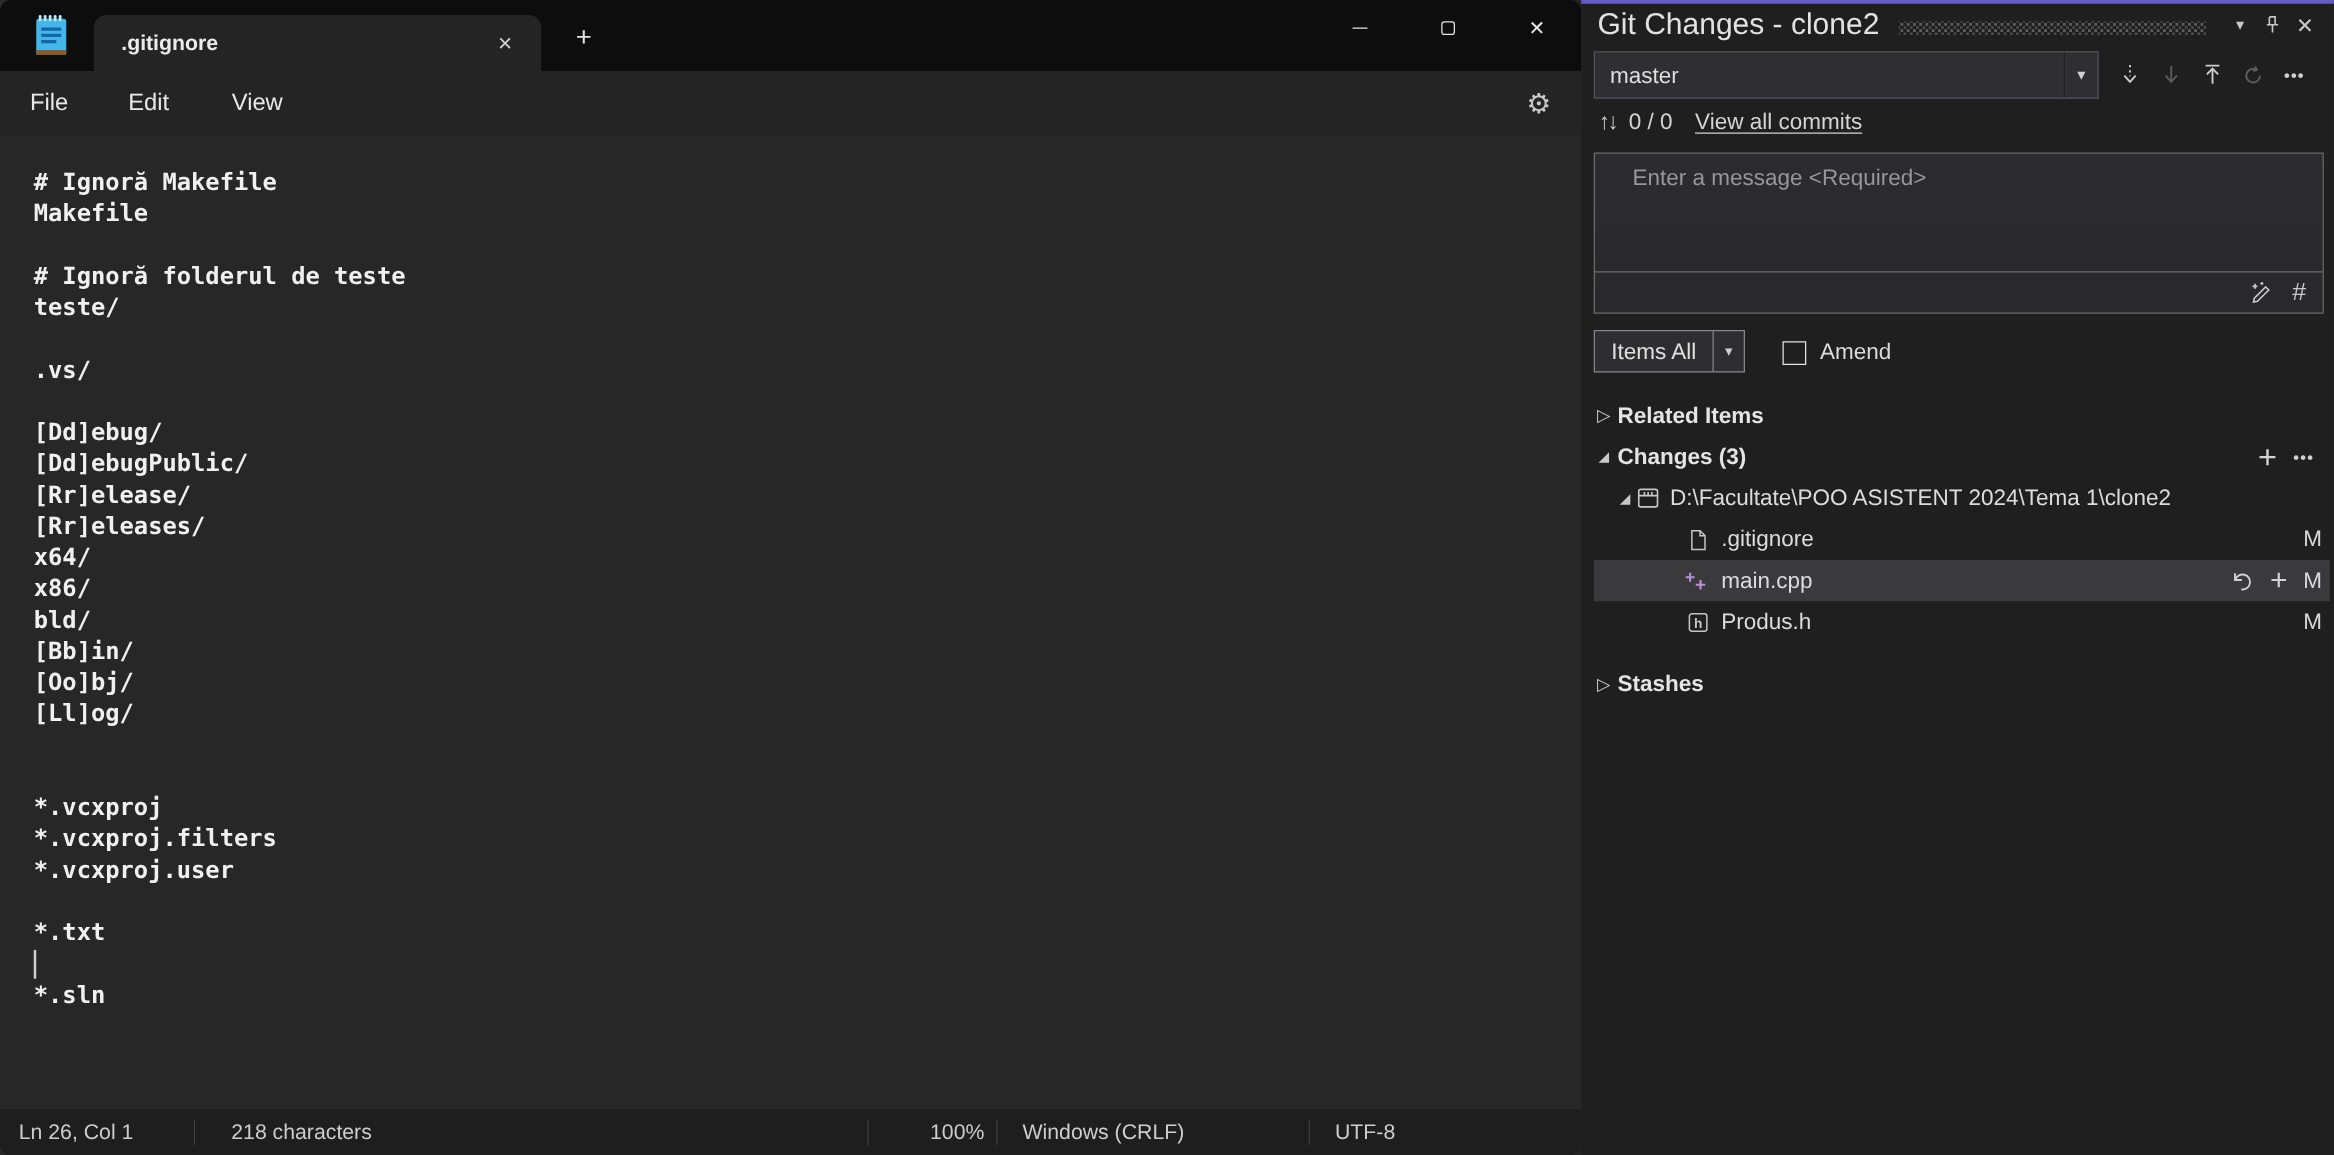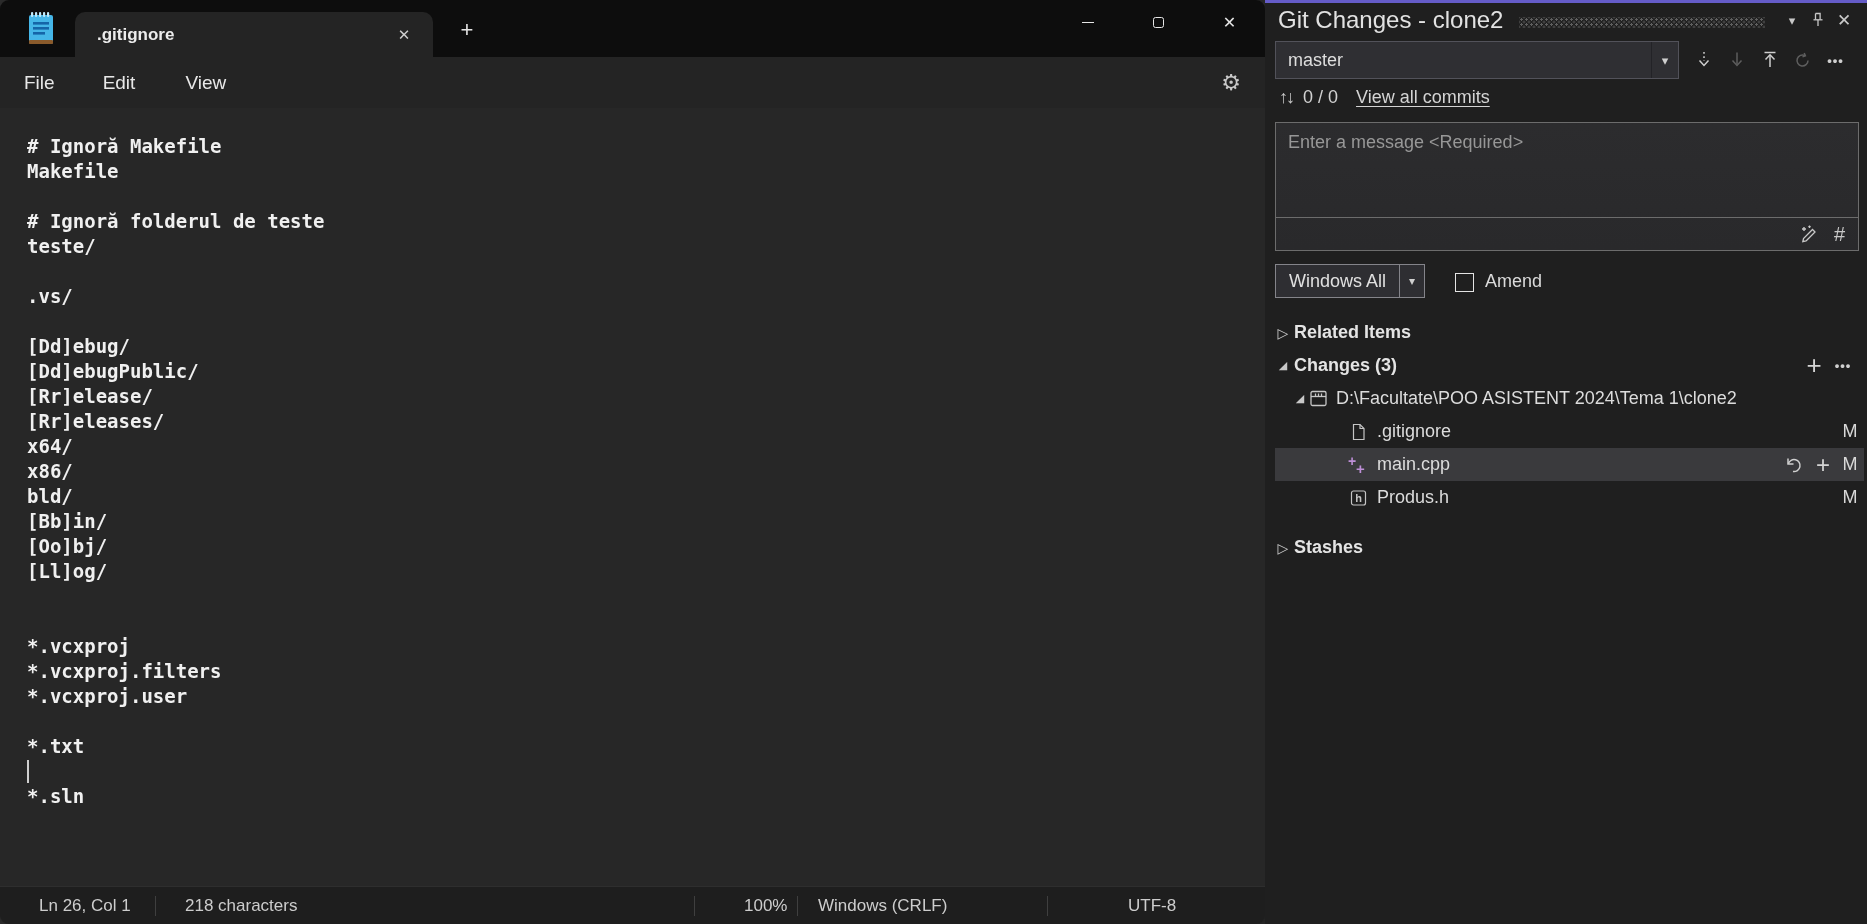--- a/index.html
+++ b/index.html
@@ -71,21 +71,21 @@
   .gp-tbicons { display:flex; align-items:center; margin-left:8px; }
   .gp-tbicon { width:33px; height:30px; display:flex; align-items:center; justify-content:center; }
   .dots3 { color:#CFCFCF; font-size:13px; letter-spacing:1px; font-weight:700; }
 
   .gp-counts { display:flex; align-items:center; padding:8px 12px 6px 14px; }
   .gp-updown { font-size:18px; color:#C8C8C8; letter-spacing:-2px; margin-right:10px; }
   .gp-counttext { color:#D2D2D2; }
   .gp-link { margin-left:18px; color:#D4D4D4; text-decoration:underline; text-underline-offset:3px; }
 
   .gp-message { margin:8px 8px 0 10px; height:129px; border:1px solid #6C6C6C;
-                background:linear-gradient(#2C2C2E,#29292B); position:relative; }
+                background:linear-gradient(#2C2C2E,#29292B); position:relative;padding-left:18px; }
   .gp-placeholder { padding:9px 12px; color:#979797; }
   .gp-msgfooter { position:absolute; left:0; right:0; bottom:0; height:33px; border-top:1px solid #6C6C6C;
                   display:flex; align-items:center; justify-content:flex-end; gap:16px; padding-right:13px; }
   .gp-hash { color:#C8C8C8; font-size:20px; font-weight:400; }
 
   .gp-commitrow { display:flex; align-items:center; margin:13px 10px 0 10px; }
   .gp-commitbtn { display:flex; align-items:stretch; height:34px; border:1px solid #84848A; background:#2E2E32; }
   .gp-commitlabel { display:flex; align-items:center; padding:0 13px; color:#E0E0E0; }
   .gp-commitarrow { width:25px; display:flex; align-items:center; justify-content:center;
                     border-left:1px solid #84848A; color:#CFCFCF; font-size:12px; }
@@ -195,29 +195,29 @@
 *.vcxproj.filters
 *.vcxproj.user
 
 *.txt
 
 *.sln</pre>
     <div class="np-caret" style="top: 652px;"></div>
   </div>
 
   <div class="np-statusbar">
-    <span style="left:39px">Ln 26, Col 1</span>
+    <span style="left:15px">Ln 26, Col 1</span>
     <i class="sb-sep" style="left:155px"></i>
     <span style="left:185px">218 characters</span>
     <i class="sb-sep" style="left:694px"></i>
     <span style="left:744px">100%</span>
     <i class="sb-sep" style="left:797px"></i>
     <span style="left:818px">Windows (CRLF)</span>
     <i class="sb-sep" style="left:1047px"></i>
-    <span style="left:1128px">UTF-8</span>
+    <span style="left:1068px">UTF-8</span>
   </div>
 </div>
 
 <div class="gitpanel">
   <div class="gp-accent" style="background: rgb(101, 92, 200);"></div>
 
   <div class="gp-header">
     <span class="gp-title">Git Changes - clone2</span>
     <div class="gp-grip"></div>
     <span class="gp-hicon gp-chevron">▾</span>
@@ -281,21 +281,21 @@
           <path d="M6 3 v4 M4 5 h4" stroke-width="1.4"></path>
           <path d="M11.5 1.5 v2.4 M10.3 2.7 h2.4" stroke-width="1.2"></path>
         </svg>
       </span>
       <span class="gp-hash">#</span>
     </div>
   </div>
 
   <div class="gp-commitrow">
     <div class="gp-commitbtn">
-      <span class="gp-commitlabel">Windows All</span>
+      <span class="gp-commitlabel">Items All</span>
       <span class="gp-commitarrow">▾</span>
     </div>
     <div class="gp-amend">
       <span class="gp-checkbox"></span>
       <span>Amend</span>
     </div>
   </div>
 
   <div class="gp-row gp-row-related">
     <span class="gp-exp exp-collapsed">▷</span>

